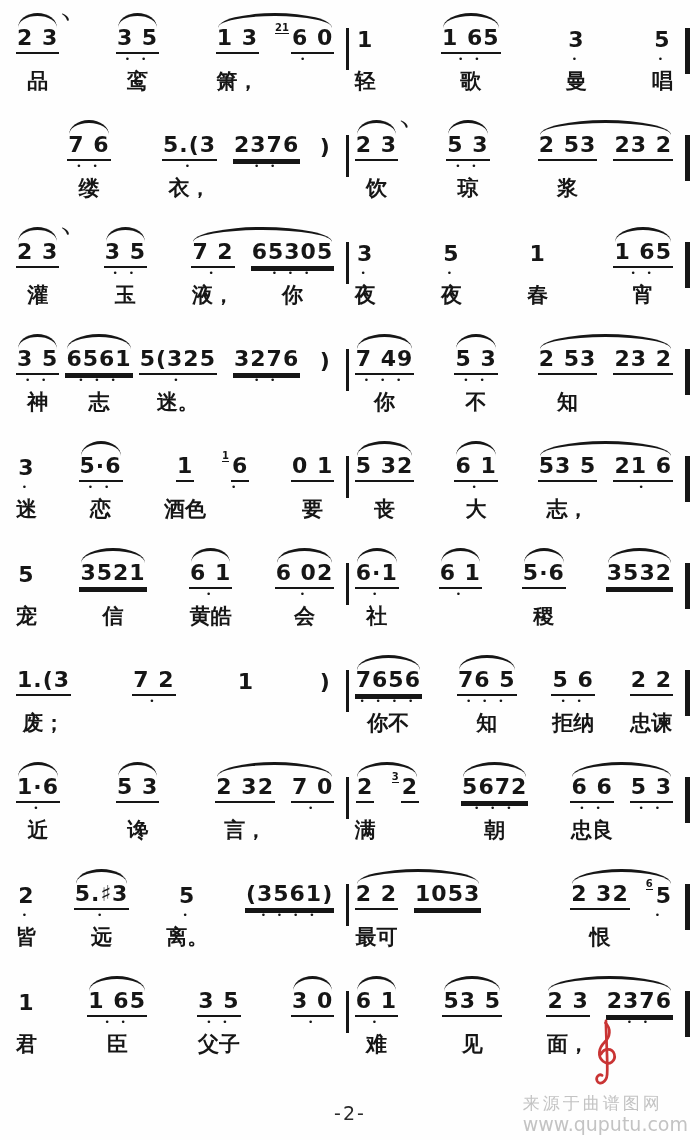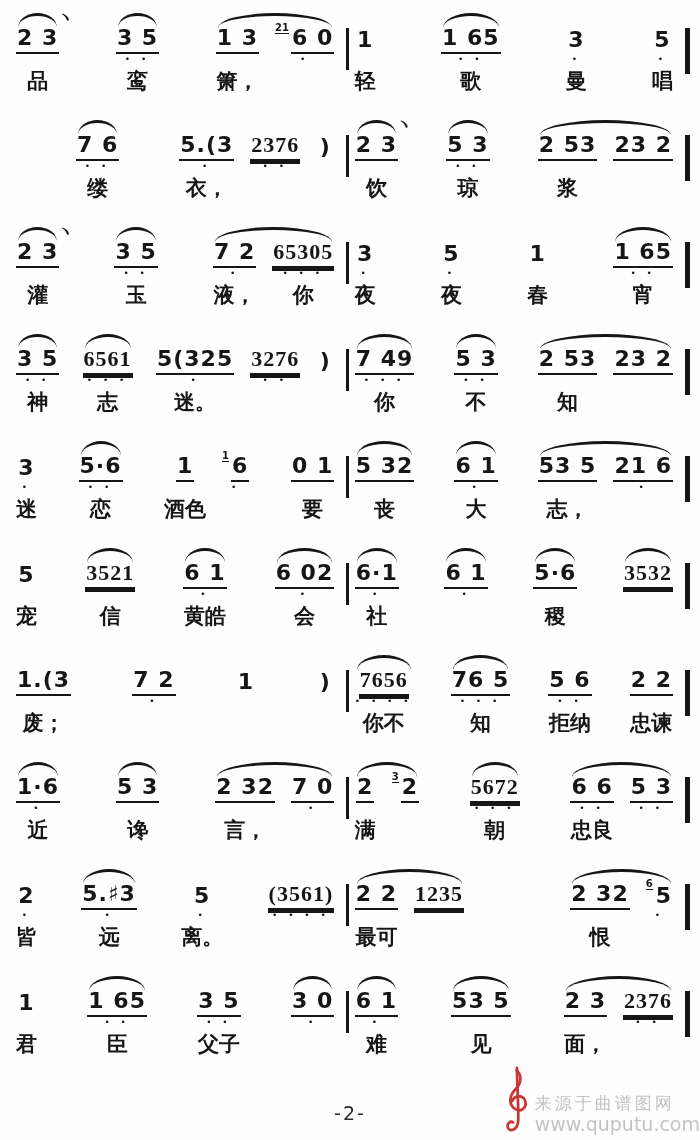--- a/index.html
+++ b/index.html
@@ -8,31 +8,31 @@
   .row{display:flex;align-items:flex-start;height:107px;}
   .measure{flex:1 1 0;display:flex;justify-content:space-between;padding:0 10px 0 4px;min-width:0;}
   .phrase{position:relative;display:flex;gap:16px;padding-top:16px;}
   .slur{position:absolute;top:3px;left:2px;right:2px;height:12px;
         border-top:3px solid #161616;border-radius:50% 50% 0 0 / 100% 100% 0 0;}
   .breath{position:absolute;top:-1px;right:-13px;font-size:14px;font-weight:bold;color:#161616;}
   .cell{display:flex;flex-direction:column;align-items:center;min-width:18px;}
   .nw{height:28px;display:flex;align-items:flex-end;}
   .nt{font-size:22px;font-weight:800;line-height:1;letter-spacing:1px;padding:0 1px 3px;white-space:pre;}
   .u1{border-bottom:2.5px solid #161616;}
-  .u2{border-bottom:2.5px solid #161616;box-shadow:0 3px 0 #161616;font-family:Liberation Serif, serif;}
+  .u2{border-bottom:2.5px solid #161616;box-shadow:0 3px 0 #161616;}
   .grace{font-size:10px;font-weight:800;align-self:flex-start;line-height:1;
          border-bottom:1.5px solid #161616;margin-right:2px;transform:translateY(-3px);}
   .dots{height:10px;font-size:9px;line-height:10px;letter-spacing:4px;color:#161616;}
   .lyr{font-size:21px;font-weight:700;margin-top:3px;white-space:nowrap;}
   .bar{width:2.5px;background:#161616;height:42px;margin-top:18px;flex:0 0 auto;}
   .bar.end{width:5px;height:46px;margin-left:2px;}
   .bar.mid{margin:18px 2px 0;}
   .footer{position:absolute;bottom:16px;left:0;right:0;text-align:center;
           font-size:19px;color:#2a2a2a;letter-spacing:2px;}
-  .watermark{position:absolute;right:0;bottom:4px;display:flex;align-items:flex-end;gap:4px;}
+  .watermark{position:absolute;right:12px;bottom:4px;display:flex;align-items:center;gap:4px;flex-direction:column;}
   .wm-text{text-align:left;color:#c3c3c3;line-height:1.2;}
   .wm-line1{font-size:17px;letter-spacing:3px;}
   .wm-line2{font-size:19px;}
 </style>
 </head>
 <body>
 
 <div class="page">
   <div id="score">
       <div class="row">
@@ -767,21 +767,21 @@
             <div class="slur"></div>
             <div class="cell">
               <div class="nw">
                 <span class="nt u1">2 2</span>
               </div>
               <div class="dots"></div>
               <div class="lyr">最可</div>
             </div>
             <div class="cell">
               <div class="nw">
-                <span class="nt u2">1235</span>
+                <span class="nt u2">1053</span>
               </div>
               <div class="dots"></div>
               <div class="lyr"></div>
             </div>
           </div>
           <div class="phrase">
             <div class="slur"></div>
             <div class="cell">
               <div class="nw">
                 <span class="nt u1">2 32</span>

